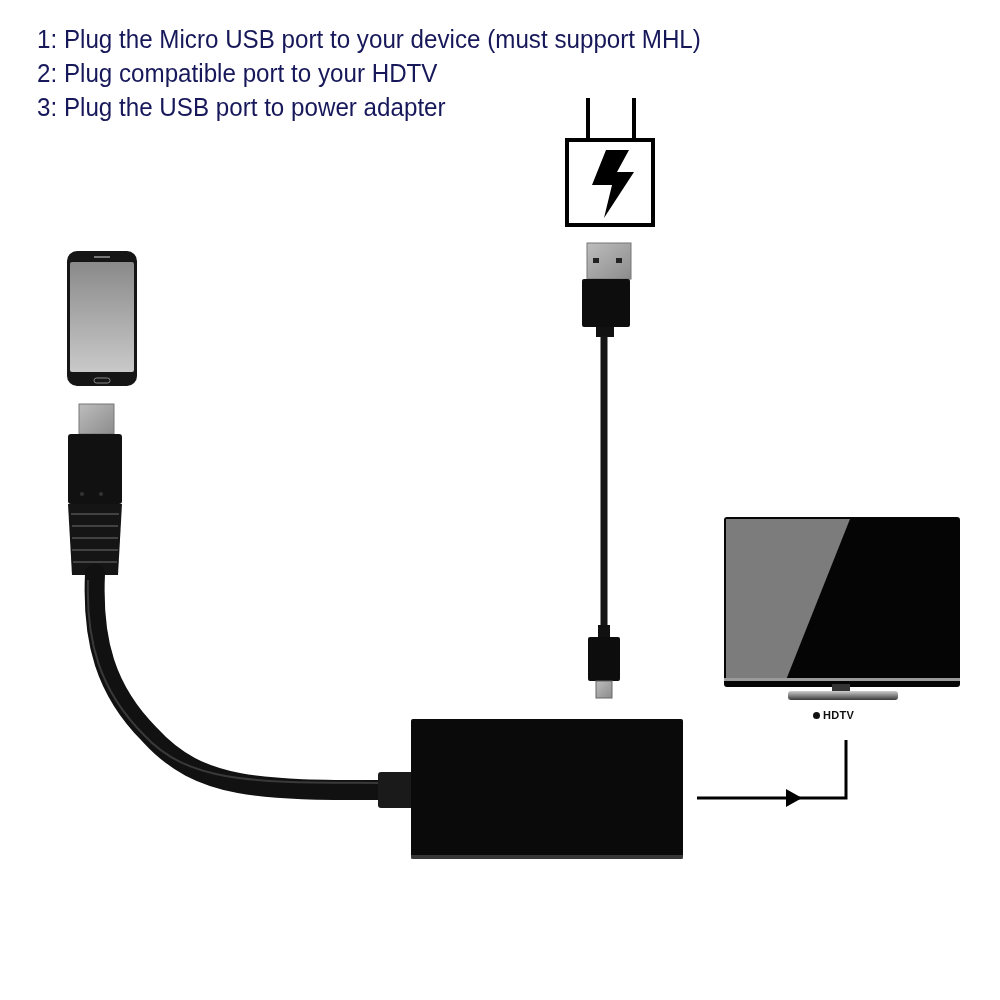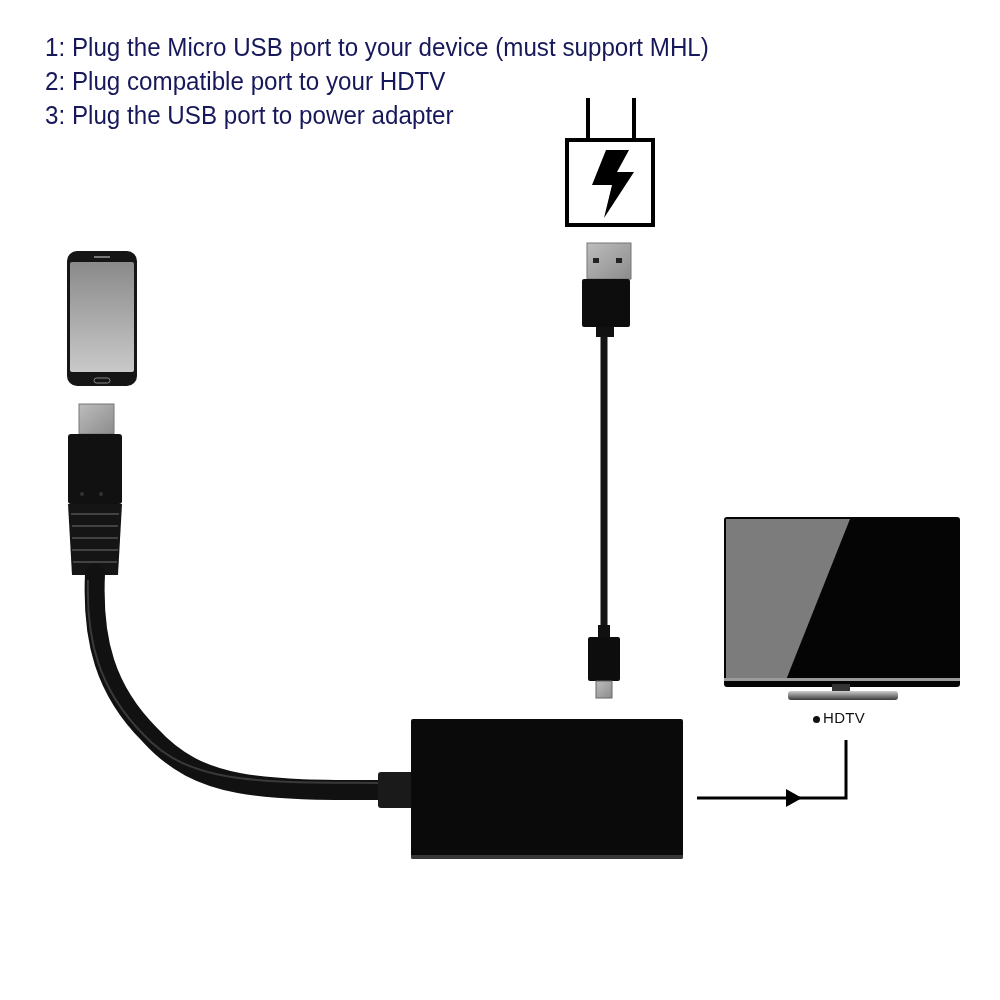--- a/index.html
+++ b/index.html
@@ -1,20 +1,20 @@
 <!DOCTYPE html>
 <html><head>
   <meta charset="utf-8">
   <style>
     html, body { margin: 0; padding: 0; background: #ffffff; }
     body { width: 1000px; height: 1000px; position: relative; overflow: hidden; font-family: "Liberation Sans", sans-serif; }
-    .instructions { position: absolute; left: 29px; top: 14px; margin: 16px; padding: 0; list-style: none; }
+    .instructions { position: absolute; left: 29px; top: 14px; margin: 8px; padding: 0; list-style: none; }
     .instructions li { font-size: 26px; line-height: 34px; color: #17185a; white-space: nowrap; transform: scaleX(0.93); transform-origin: left center; }
     svg.diagram { position: absolute; left: 0; top: 0; }
-    .hdtv-label { position: absolute; left: 813px; top: 709px; font-size: 15px; font-weight: normal; color: #111; letter-spacing: 0.3px; }
+    .hdtv-label { position: absolute; left: 813px; top: 709px; font-size: 11px; font-weight: bold; color: #111; letter-spacing: 0.3px; }
     .hdtv-label .dot { display: inline-block; width: 7px; height: 7px; background: #111; border-radius: 50%; margin-right: 3px; vertical-align: 0px; }
   </style>
 </head>
 <body>
 
 <ul class="instructions">
   <li>1: Plug the Micro USB port to your device (must support MHL)</li>
   <li>2: Plug compatible port to your HDTV</li>
   <li>3: Plug the USB port to power adapter</li>
 </ul>

